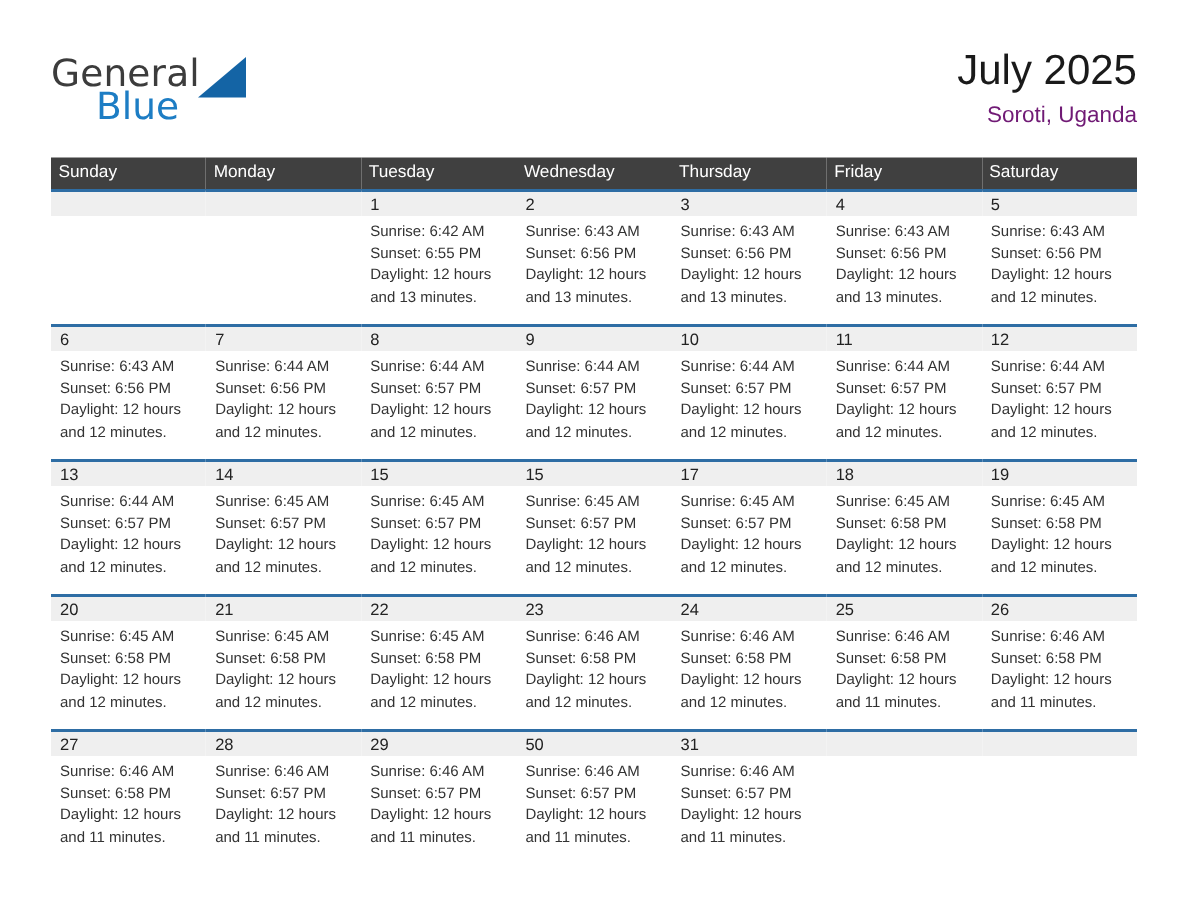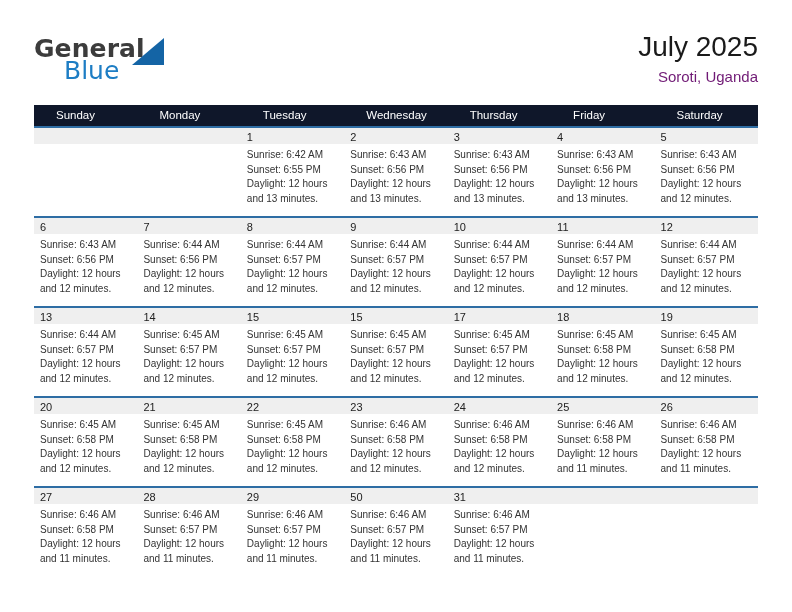--- a/index.html
+++ b/index.html
@@ -39,21 +39,21 @@
     height: 58px;
   }
   .brand-general {
     position: absolute;
     left: 0;
     top: 0;
     font-size: 25px;
     letter-spacing: 0.1px;
     color: #3c3c3c;
     font-family: "DejaVu Sans", sans-serif;
-    font-weight: 700;
+    font-weight: 400;
   }
   .brand-blue {
     position: absolute;
     left: 30px;
     top: 22px;
     font-size: 25px;
     color: #1d7dc4;
     font-family: "DejaVu Sans", sans-serif;
     font-weight: 400;
   }
@@ -92,26 +92,26 @@
   
   .calendar {
     position: absolute;
     left: 34px;
     top: 105px;
     width: 724px;
     border-collapse: collapse;
     table-layout: fixed;
   }
   .calendar th {
-    background: #0f172a;
+    background: #404040;
     color: #ffffff;
     font-size: 11.5px;
     font-weight: 400;
     text-align: left;
-    padding: 4px 0 5px 22px;
+    padding: 4px 0 5px 5px;
     height: 10px;
     font-family: "Liberation Sans", sans-serif;
     border: none;
   }
   .calendar td {
     vertical-align: top;
     padding: 0;
     border: none;
     border-top: 2px solid #2e6da4;
     height: 88px;

